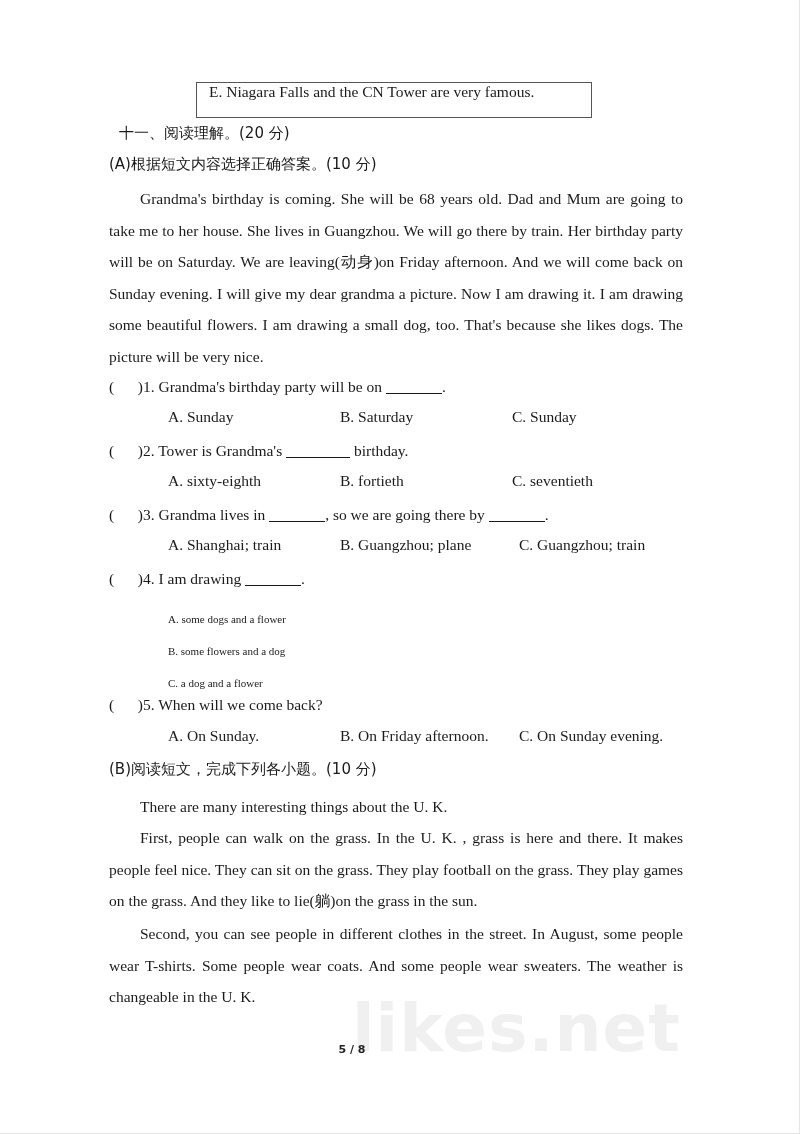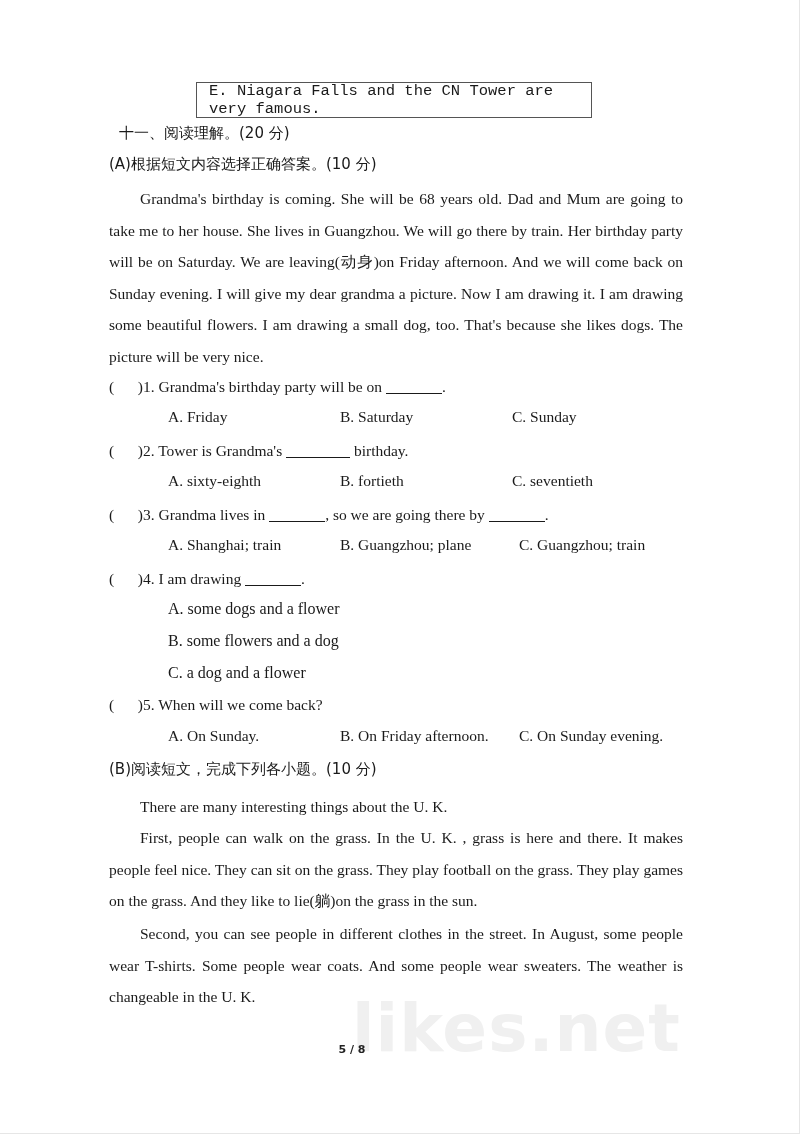--- a/index.html
+++ b/index.html
@@ -47,24 +47,23 @@
   }
   .boxed-option {
     position: absolute;
     left: 196px;
     top: 82px;
     width: 396px;
     height: 36px;
     border: 1px solid #555555;
     box-sizing: border-box;
     display: flex;
-    align-items: center;
+    align-items: flex-start;
     padding-left: 12px;
     font-size: 15.5px;
-    font-family: Liberation Mono, monospace;
   }
   .section-heading {
     position: absolute;
     left: 109px;
     font-size: 15.5px;
     white-space: nowrap;
   }
   .heading-main { top: 124px; padding-left: 10px; }
   .heading-a { top: 155px; }
   .heading-b { top: 760px; }
@@ -92,21 +91,21 @@
   .q-paren .rp { float: right; }
   .blank { display: inline-block; border-bottom: 1px solid #1a1a1a; height: 0.95em; vertical-align: -2px; }
   .blank-sm { width: 56px; }
   .blank-md { width: 64px; }
 
   .opts-row { position: relative; height: 31px; white-space: nowrap; }
   .opt { position: absolute; font-size: 15.5px; }
   .opt-a { left: 59px; }
   .opt-b { left: 231px; }
   .opt-c { left: 403px; }
-  .opt-stack { padding-left: 59px; height: 31px; font-size: 16px; }
+  .opt-stack { padding-left: 59px; height: 31px; font-size: 11px; margin-top: 13px; }
 
   .q1 { top: 378px; }
   .q1-opts { top: 408px; }
   .q2 { top: 442px; }
   .q2-opts { top: 472px; }
   .q3 { top: 506px; }
   .q3-opts { top: 536px; }
   .q4 { top: 570px; }
   .q4-o1 { top: 600px; }
   .q4-o2 { top: 632px; }
@@ -146,21 +145,21 @@
     <div class="section-heading heading-a cn">(A)根据短文内容选择正确答案。(10 分)</div>
     <div class="section-heading heading-b cn">(B)阅读短文，完成下列各小题。(10 分)</div>
 
     <div class="passage p-grandma">Grandma's birthday is coming. She will be 68 years old. Dad and Mum are going to take me to her house. She lives in Guangzhou. We will go there by train. Her birthday party will be on Saturday. We are leaving(动身)on Friday afternoon. And we will come back on Sunday evening. I will give my dear grandma a picture. Now I am drawing it. I am drawing some beautiful flowers. I am drawing a small dog, too. That's because she likes dogs. The picture will be very nice.</div>
 
     <div class="q-block q1">
       <div class="q-line"><span class="q-paren"><span class="lp">(</span><span class="rp">)</span></span><span>1.</span><span> Grandma's birthday party will be on </span><span class="blank blank-sm"></span><span>.</span></div>
     </div>
     <div class="q-block q1-opts">
       <div class="opts-row">
-        <span class="opt opt-a">A. Friday</span>
+        <span class="opt opt-a">A. Sunday</span>
         <span class="opt opt-b">B. Saturday</span>
         <span class="opt opt-c">C. Sunday</span>
       </div>
     </div>
 
     <div class="q-block q2">
       <div class="q-line"><span class="q-paren"><span class="lp">(</span><span class="rp">)</span></span><span>2.</span><span> Tower is Grandma's </span><span class="blank blank-md"></span><span> birthday.</span></div>
     </div>
     <div class="q-block q2-opts">
       <div class="opts-row">

